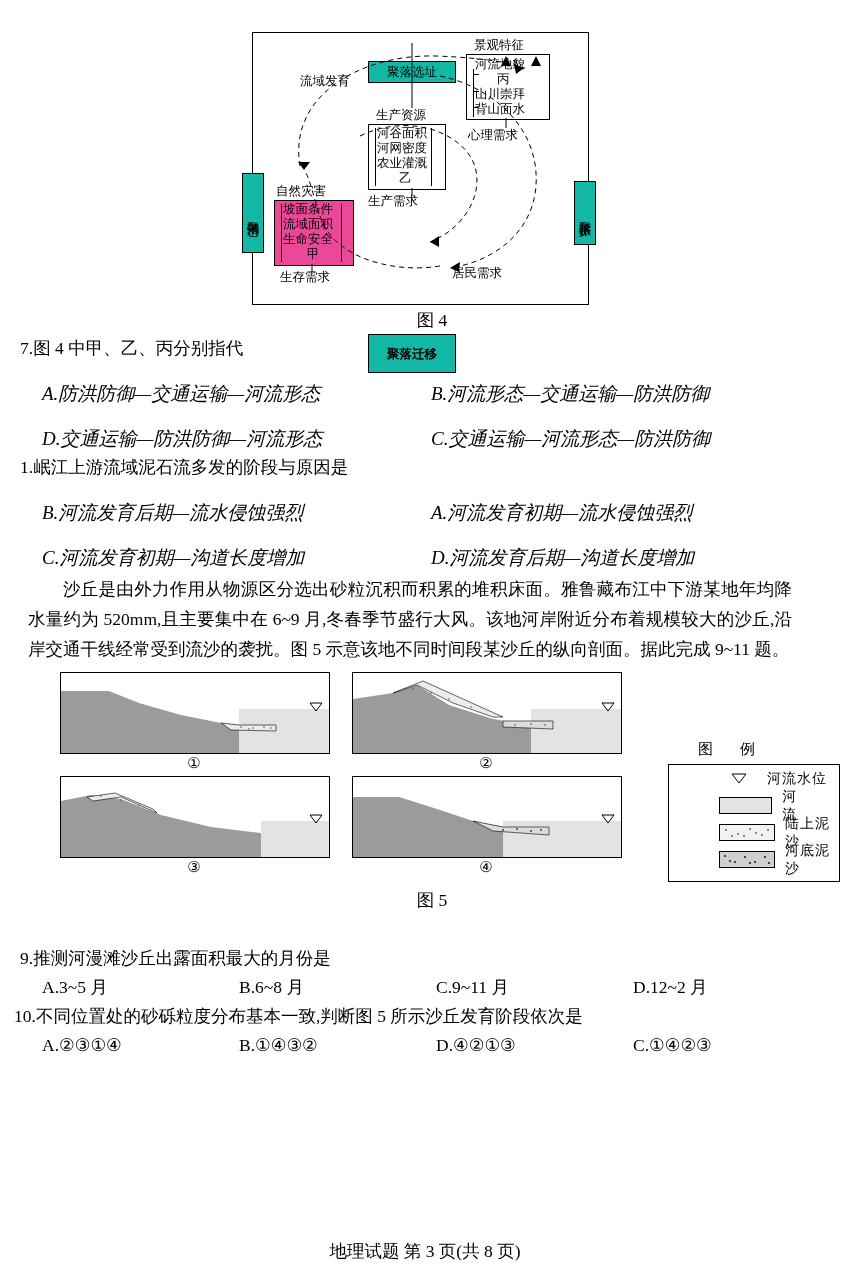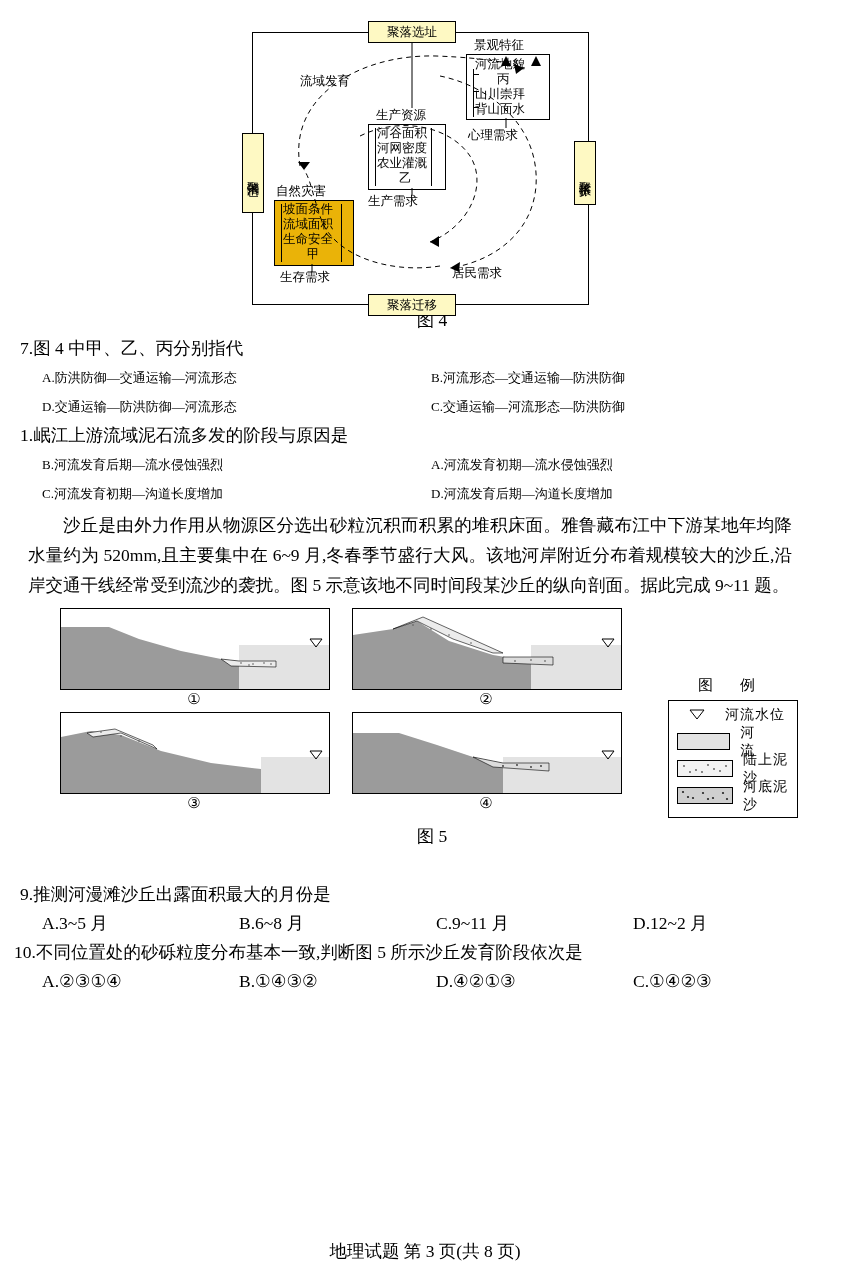--- a/index.html
+++ b/index.html
@@ -20,23 +20,24 @@
     text-justify:inter-ideograph;
   }
   .indent{text-indent:2em;}
   .q-line{
     font-size:17.5px;
     line-height:29px;
     margin:0 30px 0 20px;
   }
   .opts{
     display:flex;
-    font-size:13px;
+    font-size:19px;
     line-height:29px;
-    margin:0 30px 0 42px;
+    margin:16px 30px 0 42px;
+    font-style:italic;
   }
   .opts > div{flex:0 0 50%;}
   .opts4{
     display:flex;
     font-size:17.5px;
     line-height:29px;
     margin:0 20px 0 42px;
   }
   .opts4 > div{flex:0 0 25%;}
   .fig-caption{text-align:center;font-size:17.5px;margin-top:2px;margin-left:14px;}
@@ -46,25 +47,25 @@
     text-align:center;
     font-size:17.5px;
   }
 
   
   .fig4wrap{position:relative;width:850px;height:318px;}
   .fig4{position:relative;width:370px;height:300px;margin:0 auto;}
   .f4box{
     position:absolute;
     border:1px solid #000;
-    background:#fef9c3;
+    background:#14b8a6;
     font-size:12.5px;
     line-height:14px;
     box-sizing:border-box;
-    display:flex;align-items:center;justify-content:center;
+    display:flex;align-items:center;justify-content:center;margin-top:40px;
   }
   .f4txt{
     position:absolute;
     font-size:12.5px;
     line-height:14px;
     white-space:nowrap;
   }
   .f4line{position:absolute;background:#000;}
 
   
@@ -89,21 +90,21 @@
 
       <div class="f4line" style="left:12px;top:16px;width:336px;height:1px;"></div>
       <div class="f4line" style="left:12px;top:288px;width:336px;height:1px;"></div>
       <div class="f4line" style="left:12px;top:16px;width:1px;height:273px;"></div>
       <div class="f4line" style="left:348px;top:16px;width:1px;height:273px;"></div>
 
       <div class="f4box" style="left:128px;top:5px;width:88px;height:22px;">
         <span>聚落选址</span>
       </div>
 
-      <div class="f4box" style="left:128px;top:278px;width:88px;height:22px;">
+      <div class="f4box" style="left:128px;top:278px;width:88px;height:39px;font-weight:bold;">
         <span>聚落迁移</span>
       </div>
 
       <div class="f4box" style="left:2px;top:117px;width:22px;height:80px;">
         <span style="writing-mode:vertical-rl;letter-spacing:1px;">聚落消亡</span>
       </div>
 
       <div class="f4box" style="left:334px;top:125px;width:22px;height:64px;">
         <span style="writing-mode:vertical-rl;letter-spacing:1px;">聚落扩张</span>
       </div>
@@ -127,21 +128,21 @@
         <div class="f4txt" style="left:8px;top:1px;">河谷面积</div>
         <div class="f4txt" style="left:8px;top:16px;">河网密度</div>
         <div class="f4txt" style="left:8px;top:31px;">农业灌溉</div>
         <div class="f4txt" style="left:30px;top:46px;">乙</div>
         <div class="f4line" style="left:6px;top:3px;width:1px;height:58px;"></div>
         <div class="f4line" style="left:62px;top:3px;width:1px;height:58px;"></div>
       </div>
 
       <div class="f4txt" style="left:36px;top:168px;">自然灾害</div>
 
-      <div style="position:absolute;left:34px;top:184px;width:78px;height:64px;border:1px solid #000;background:#eab308;">
+      <div style="position:absolute;left:34px;top:184px;width:78px;height:64px;border:1px solid #000;background:#ec4899;">
         <div class="f4txt" style="left:8px;top:1px;">坡面条件</div>
         <div class="f4txt" style="left:8px;top:16px;">流域面积</div>
         <div class="f4txt" style="left:8px;top:31px;">生命安全</div>
         <div class="f4txt" style="left:32px;top:46px;">甲</div>
         <div class="f4line" style="left:6px;top:3px;width:1px;height:58px;"></div>
         <div class="f4line" style="left:66px;top:3px;width:1px;height:58px;"></div>
       </div>
 
       <div class="f4txt" style="left:60px;top:58px;">流域发育</div>
       <div class="f4txt" style="left:228px;top:112px;">心理需求</div>
@@ -254,21 +255,21 @@
         <circle cx="150" cy="53" r="0.9" fill="#333"></circle>
           <circle cx="164" cy="52" r="0.9" fill="#333"></circle>
         <circle cx="178" cy="54" r="0.9" fill="#333"></circle>
           <circle cx="188" cy="53" r="0.9" fill="#333"></circle>
         <polygon points="249,38 261,38 255,46" fill="none" stroke="#000" stroke-width="1"></polygon>
       </svg>
     </div>
     <div class="plabel" style="left:466px;top:194px;">④</div>
 
     <div class="legend-title" style="left:698px;top:76px;">图　例</div>
-    <div class="legend" style="left:668px;top:100px;width:128px;height:116px;">
+    <div class="legend" style="left:668px;top:100px;width:128px;height:116px;padding-left:42px;">
       <div class="lg-row">
         <div style="width:56px;display:flex;justify-content:center;">
           <span style="display:inline-block;width:0;height:0;border-left:7px solid transparent;border-right:7px solid transparent;border-top:9px solid transparent;position:relative;">
             <svg width="16" height="12" style="position:absolute;left:-8px;top:-10px;">
               <polygon points="1,1 15,1 8,10" fill="none" stroke="#000" stroke-width="1"></polygon>
             </svg>
           </span>
         </div>
         <span class="lg-tx">河流水位</span>
       </div>

